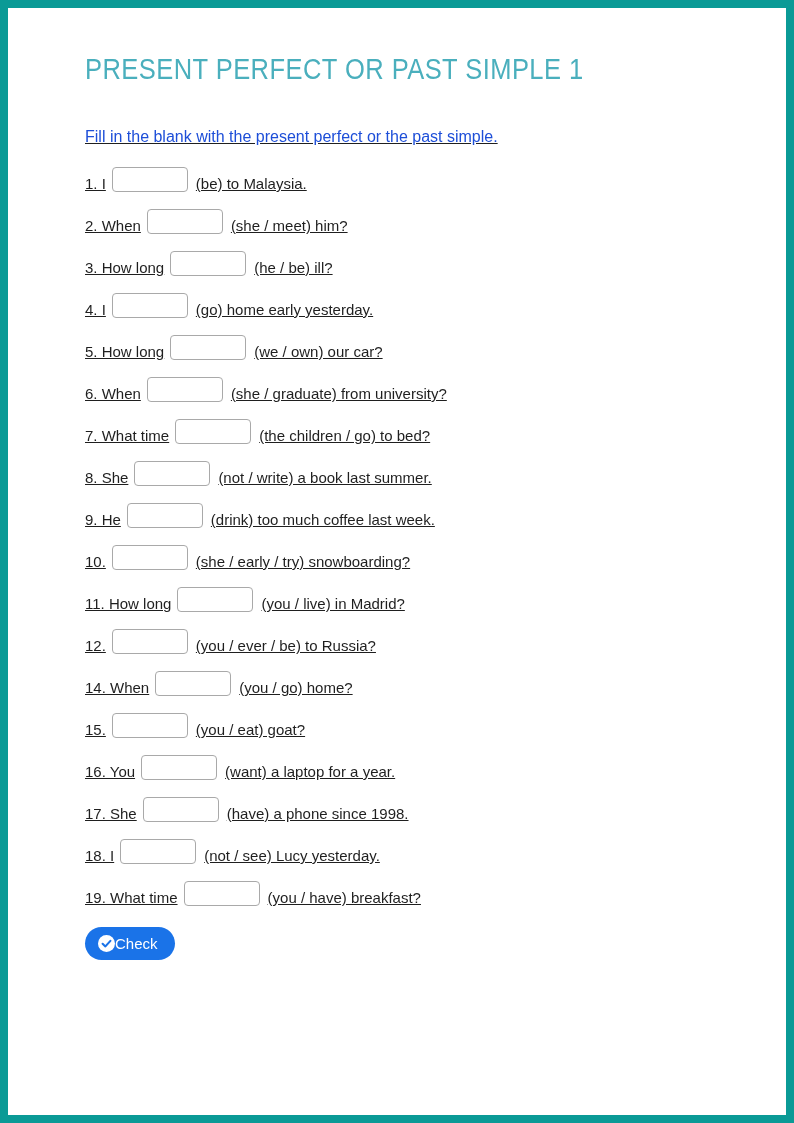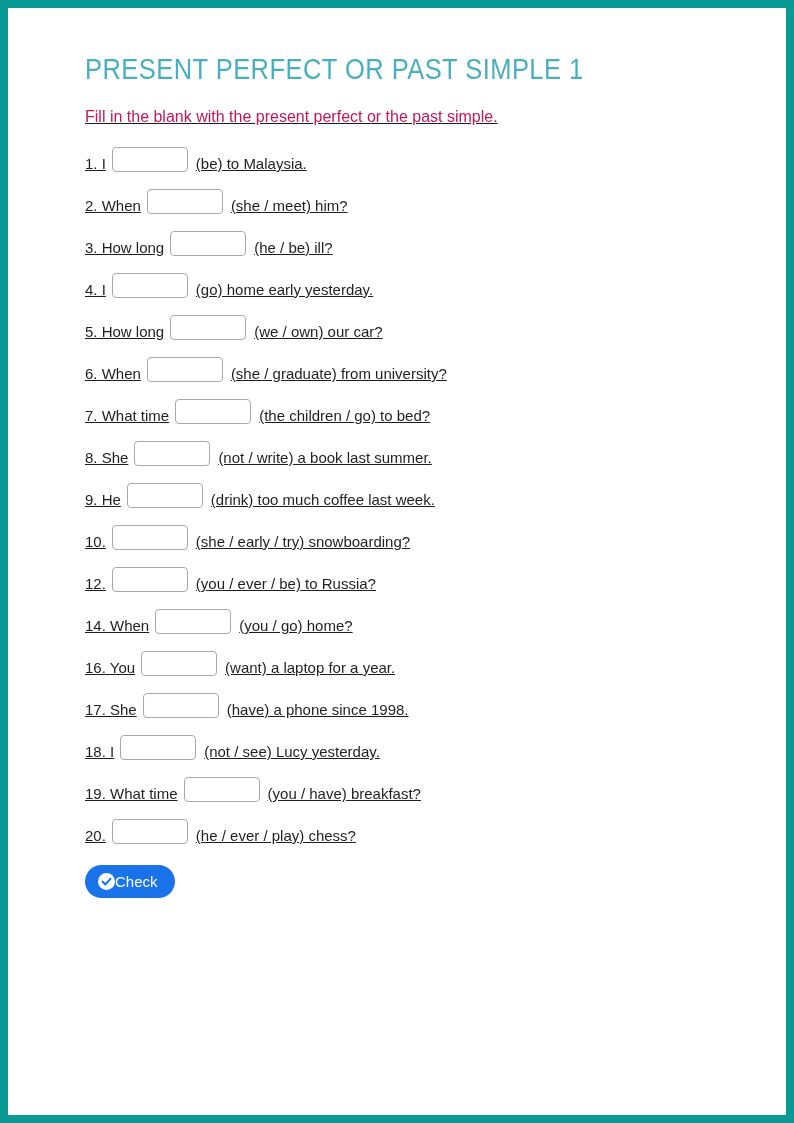--- a/index.html
+++ b/index.html
@@ -33,23 +33,23 @@
     display: inline-block;
     color: var(--accent);
     font-size: 29px;
     font-weight: 400;
     letter-spacing: 0.5px;
     transform: scaleX(0.88);
     transform-origin: left center;
     white-space: nowrap;
   }
   .instruction {
-    margin-top: 22px;
+    margin-top: 42px;
     font-size: 16px;
-    color: #be185d;
+    color: #1d4ed8;
   }
   .question-list {
     margin-top: 21px;
   }
   .question-row {
     display: flex;
     align-items: flex-end;
     height: 25px;
     margin-bottom: 17px;
     font-size: 15px;
@@ -148,34 +148,44 @@
     <input class="answer-input" type="text" value="" style="">
     <span class="after">(drink) too much coffee last week.</span>
   </div>
 
   <div class="question-row">
     <span class="before">10.</span>
     <input class="answer-input" type="text" value="" style="">
     <span class="after">(she / early / try) snowboarding?</span>
   </div>
 
+  <div class="question-row">
+    <span class="before">11. How long</span>
+    <input class="answer-input" type="text" value="" style="">
+    <span class="after">(you / live) in Madrid?</span>
+  </div>
 
   <div class="question-row">
     <span class="before">12.</span>
     <input class="answer-input" type="text" value="" style="">
     <span class="after">(you / ever / be) to Russia?</span>
   </div>
 
 
   <div class="question-row">
     <span class="before">14. When</span>
     <input class="answer-input" type="text" value="" style="">
     <span class="after">(you / go) home?</span>
   </div>
 
+  <div class="question-row">
+    <span class="before">15.</span>
+    <input class="answer-input" type="text" value="" style="">
+    <span class="after">(you / eat) goat?</span>
+  </div>
 
   <div class="question-row">
     <span class="before">16. You</span>
     <input class="answer-input" type="text" value="" style="">
     <span class="after">(want) a laptop for a year.</span>
   </div>
 
   <div class="question-row">
     <span class="before">17. She</span>
     <input class="answer-input" type="text" value="" style="">
@@ -187,25 +197,20 @@
     <input class="answer-input" type="text" value="" style="">
     <span class="after">(not / see) Lucy yesterday.</span>
   </div>
 
   <div class="question-row">
     <span class="before">19. What time</span>
     <input class="answer-input" type="text" value="" style="">
     <span class="after">(you / have) breakfast?</span>
   </div>
 
-  <div class="question-row">
-    <span class="before">20.</span>
-    <input class="answer-input" type="text" value="" style="">
-    <span class="after">(he / ever / play) chess?</span>
-  </div>
 </div>
 
     <button class="check-button">
       <span>
         <svg width="17" height="17" viewBox="0 0 17 17">
           <circle cx="8.5" cy="8.5" r="8.5" fill="#ffffff"></circle>
           <path d="M4.6 8.8 L7.4 11.4 L12.4 5.9" fill="none" stroke="#1a73e8" stroke-width="2.1" stroke-linecap="round" stroke-linejoin="round"></path>
         </svg>
       </span>
       <span>Check</span>

